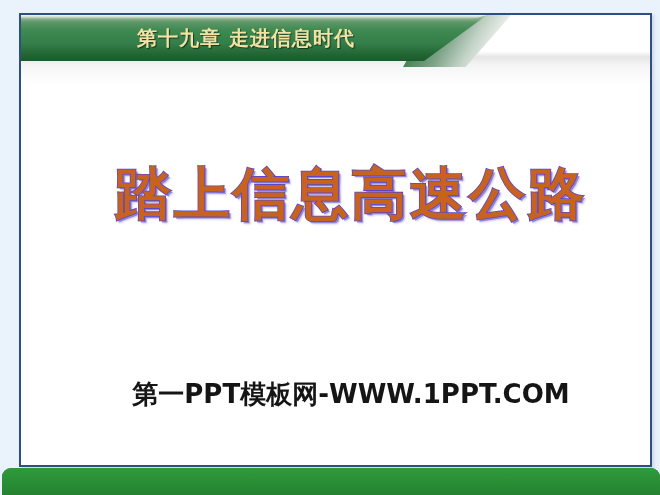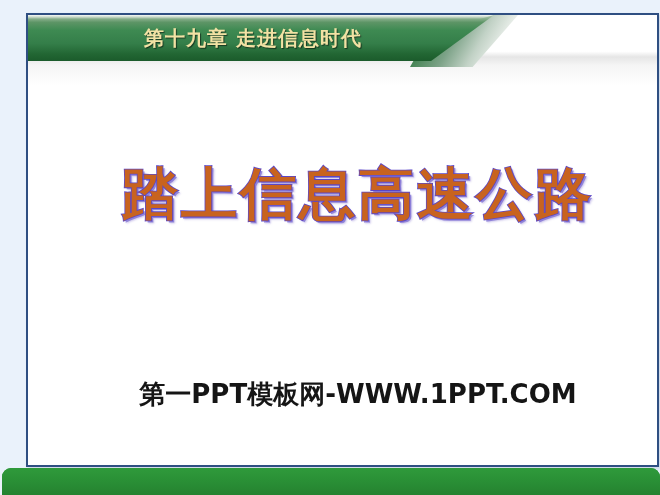--- a/index.html
+++ b/index.html
@@ -24,21 +24,21 @@
   
   .page-bg {
     position: absolute;
     left: 0; top: 0; right: 0; bottom: 0;
     background: #eaf2fb;
   }
 
   
   .content-panel {
     position: absolute;
-    left: 26px;
+    left: 19px;
     top: 13px;
     width: 633px;
     height: 454px;
     background: #ffffff;
     border: 2px solid #2f4f82;
     box-shadow: 2px 2px 3px rgba(120,140,170,0.25);
   }
 
   
   .panel-fade {

